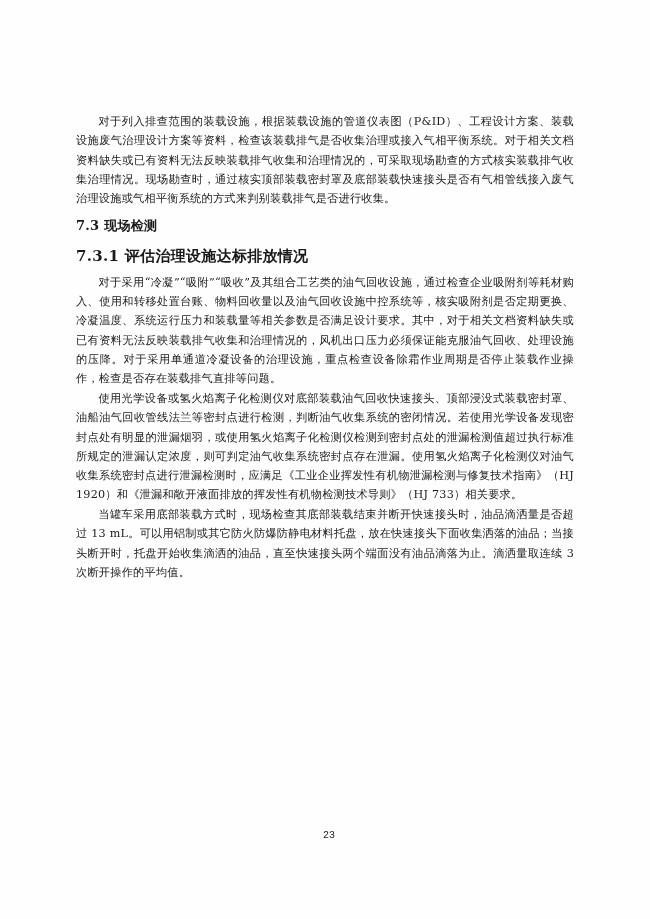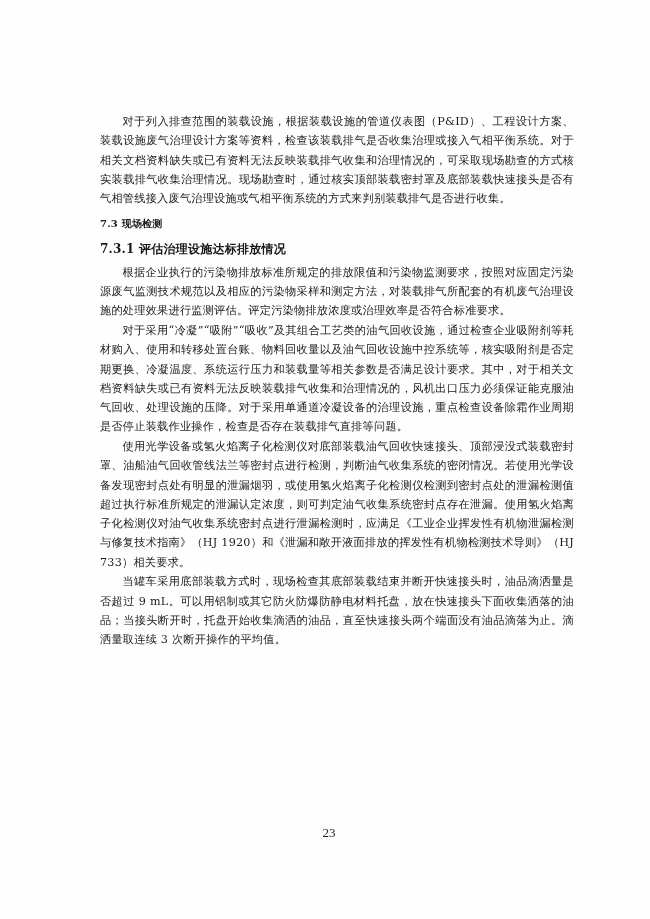--- a/index.html
+++ b/index.html
@@ -13,73 +13,72 @@
     font-family: "DejaVu Serif", "Liberation Serif", serif;
     color: #000000;
     overflow: hidden;
   }
   .page {
     position: relative;
     width: 650px;
     height: 919px;
     background: #fefefe;
     box-sizing: border-box;
-    padding: 112px 76px 0 100px;
+    padding: 112px 76px 0 76px;
   }
   .doc-body {
     font-size: 11.2px;
     line-height: 1.72;
     text-align: justify;
     color: #1a1a1a;
   }
   p.para {
     margin: 0 0 0.5px 0;
     text-indent: 2em;
     letter-spacing: 0.02em;
   }
   h2.heading, h3.heading {
     margin: 7px 0 3px 0;
-    font-size: 10px;
+    font-size: 13px;
     font-weight: bold;
     line-height: 1.7;
     text-indent: 0;
     letter-spacing: 0.02em;
   }
   h3.heading {
-    font-size: 12px;
+    font-size: 15px;
   }
   .page-number {
     position: absolute;
     left: 8px;
     right: 0;
     bottom: 78px;
     text-align: center;
-    font-size: 13px;
+    font-size: 10px;
     color: #222222;
-    font-family: Liberation Serif, serif;
+    font-family: Liberation Mono, monospace;
   }
 </style>
 </head>
 <body>
 
 <div class="page">
   <div class="doc-body">
 
     <p class="para">对于列入排查范围的装载设施，根据装载设施的管道仪表图（P&amp;ID）、工程设计方案、装载设施废气治理设计方案等资料，检查该装载排气是否收集治理或接入气相平衡系统。对于相关文档资料缺失或已有资料无法反映装载排气收集和治理情况的，可采取现场勘查的方式核实装载排气收集治理情况。现场勘查时，通过核实顶部装载密封罩及底部装载快速接头是否有气相管线接入废气治理设施或气相平衡系统的方式来判别装载排气是否进行收集。</p>
 
 
     <h2 class="heading">7.3 现场检测</h2>
 
     <h3 class="heading">7.3.1 评估治理设施达标排放情况</h3>
 
-    <p class="para">根据企业执行的污染物排放标准所规定的排放限值和污染物监测要求，按照对应固定污染源废气监测技术规范以及相应的污染物采样和测定方法，对装载排气所配套的有机废气治理设施的处理效果进行监测评估。评定污染物排放浓度或治理效率是否符合标准要求。</p>
 
     <p class="para">对于采用“冷凝”“吸附”“吸收”及其组合工艺类的油气回收设施，通过检查企业吸附剂等耗材购入、使用和转移处置台账、物料回收量以及油气回收设施中控系统等，核实吸附剂是否定期更换、冷凝温度、系统运行压力和装载量等相关参数是否满足设计要求。其中，对于相关文档资料缺失或已有资料无法反映装载排气收集和治理情况的，风机出口压力必须保证能克服油气回收、处理设施的压降。对于采用单通道冷凝设备的治理设施，重点检查设备除霜作业周期是否停止装载作业操作，检查是否存在装载排气直排等问题。</p>
 
 
     <p class="para">使用光学设备或氢火焰离子化检测仪对底部装载油气回收快速接头、顶部浸没式装载密封罩、油船油气回收管线法兰等密封点进行检测，判断油气收集系统的密闭情况。若使用光学设备发现密封点处有明显的泄漏烟羽，或使用氢火焰离子化检测仪检测到密封点处的泄漏检测值超过执行标准所规定的泄漏认定浓度，则可判定油气收集系统密封点存在泄漏。使用氢火焰离子化检测仪对油气收集系统密封点进行泄漏检测时，应满足《工业企业挥发性有机物泄漏检测与修复技术指南》（HJ 1920）和《泄漏和敞开液面排放的挥发性有机物检测技术导则》（HJ 733）相关要求。</p>
 
-    <p class="para">当罐车采用底部装载方式时，现场检查其底部装载结束并断开快速接头时，油品滴洒量是否超过 9 mL。可以用铝制或其它防火防爆防静电材料托盘，放在快速接头下面收集洒落的油品；当接头断开时，托盘开始收集滴洒的油品，直至快速接头两个端面没有油品滴落为止。滴洒量取连续 3 次断开操作的平均值。</p>
+    <p class="para">当罐车采用底部装载方式时，现场检查其底部装载结束并断开快速接头时，油品滴洒量是否超过 13 mL。可以用铝制或其它防火防爆防静电材料托盘，放在快速接头下面收集洒落的油品；当接头断开时，托盘开始收集滴洒的油品，直至快速接头两个端面没有油品滴落为止。滴洒量取连续 3 次断开操作的平均值。</p>
 
   </div>
 
   <div class="page-number">23</div>
 </div>
 
 </body></html>

